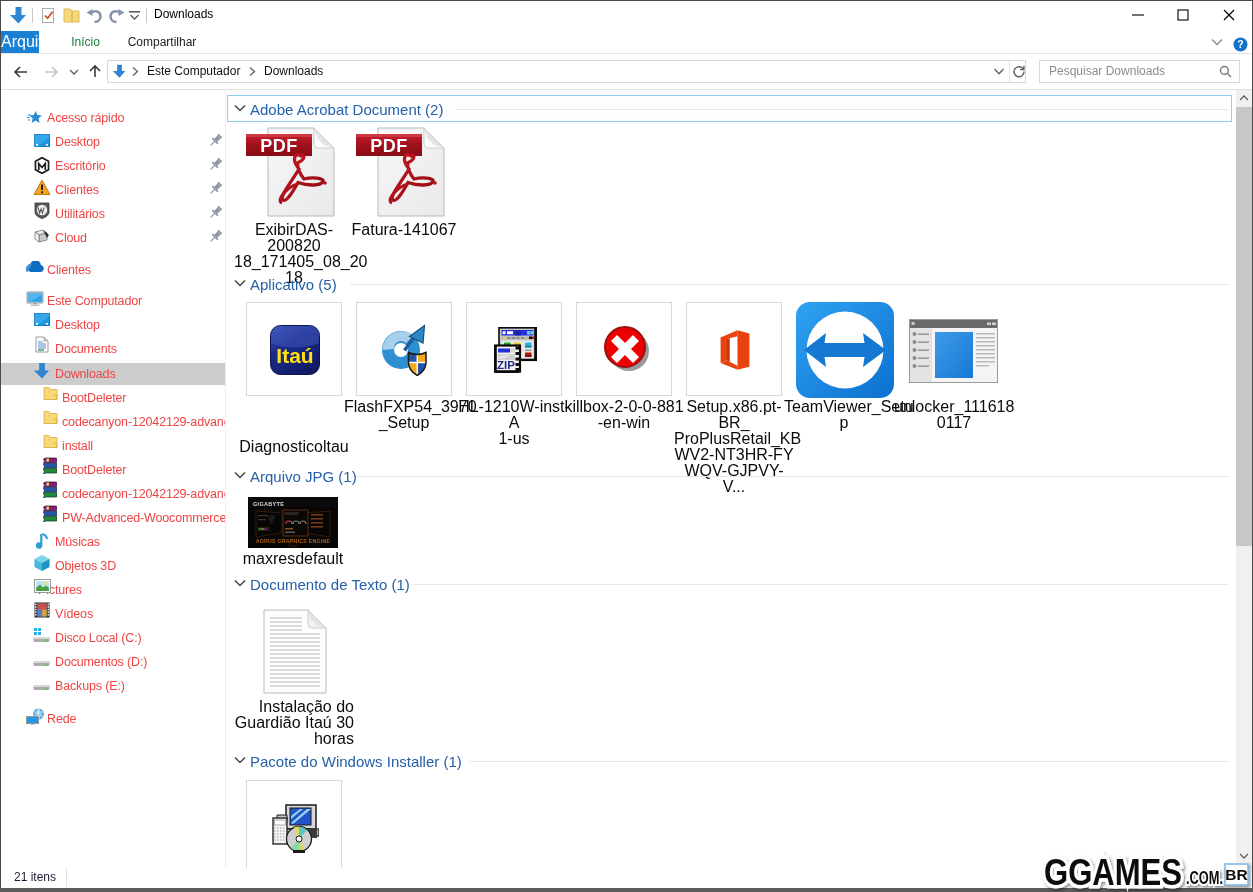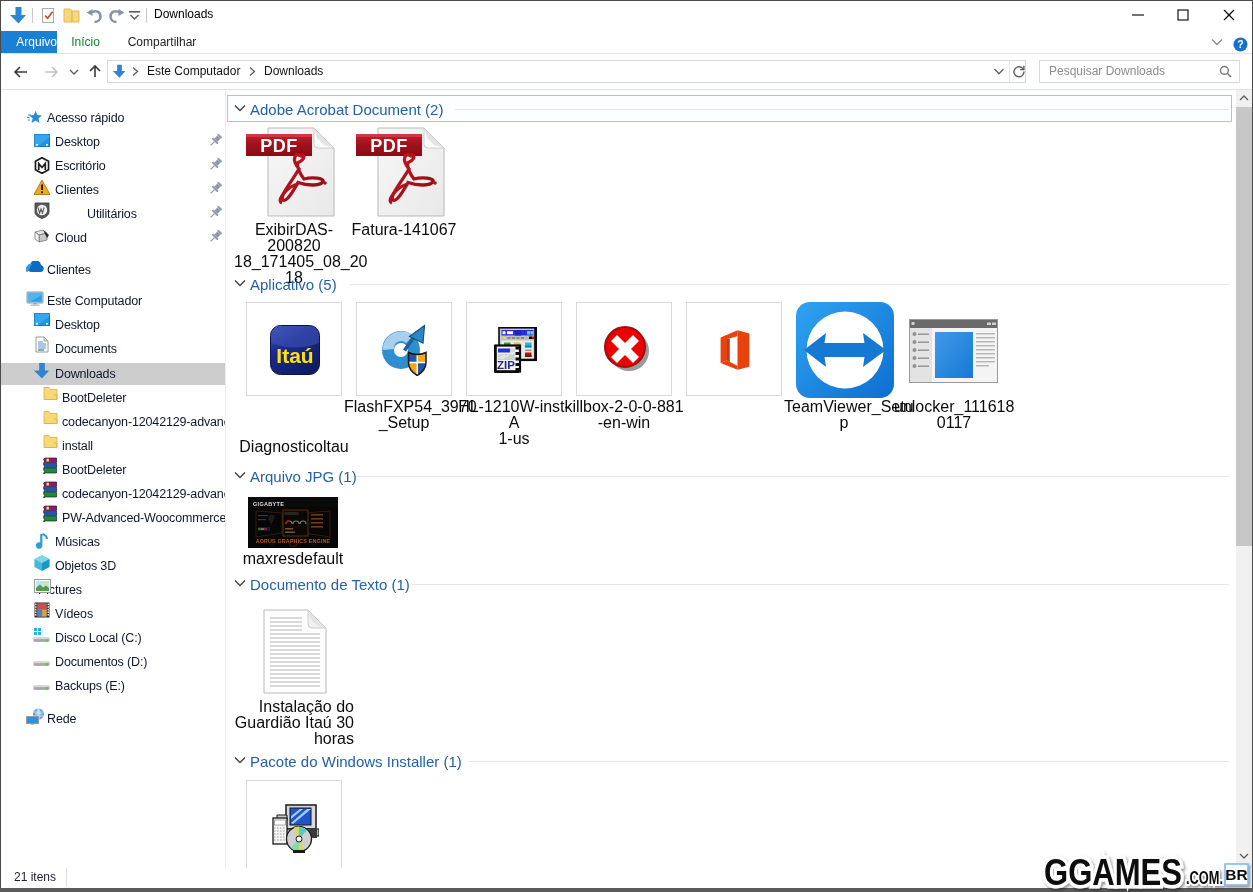--- a/index.html
+++ b/index.html
@@ -1,20 +1,20 @@
 <!DOCTYPE html>
 <html><head><meta charset="utf-8">
 <style>
 html,body{margin:0;padding:0;width:1253px;height:892px;overflow:hidden;background:#fff;
 font-family:"Liberation Sans",sans-serif;-webkit-font-smoothing:antialiased;}
 .abs{position:absolute;}
 #win{position:absolute;left:0;top:0;width:1253px;height:892px;background:#fff;}
 .border{position:absolute;background:#4a4a4a;}
 .lbl{position:absolute;font-size:16px;line-height:16px;text-align:center;color:#0b0b0b;width:120px;}
-.srow{position:absolute;height:24px;font-size:12.5px;letter-spacing:-0.15px;color:#0f172a;line-height:24px;white-space:nowrap;}
+.srow{position:absolute;height:24px;font-size:12.5px;letter-spacing:-0.15px;color:#ef4444;line-height:24px;white-space:nowrap;}
 .gh{position:absolute;font-size:15px;color:#2660a8;white-space:nowrap;}
 .ghline{position:absolute;height:1px;background:#e7e7e7;}
 .frame{position:absolute;width:96px;height:94px;background:#fff;border:1px solid #d9d9d9;box-sizing:border-box;}
 </style></head>
 <body>
 <div id="win">
 
 <div class="border" style="left:0;top:0;width:1253px;height:1px;"></div>
 <div class="border" style="left:0;top:0;width:1px;height:892px;"></div>
 <div class="border" style="left:1252px;top:0;width:1px;height:892px;"></div>
@@ -45,21 +45,21 @@
 </svg>
 <div class="abs" style="left:146px;top:8px;width:1px;height:15px;background:#c9c9c9"></div>
 <div class="abs" style="left:154px;top:7px;font-size:12px;color:#000;">Downloads</div>
 
 <svg class="abs" style="left:1128px;top:0" width="120" height="30" viewBox="0 0 120 30">
  <path d="M4 15 h12" stroke="#000" stroke-width="1.1"></path>
  <rect x="50" y="10" width="10" height="10" fill="none" stroke="#000" stroke-width="1.1"></rect>
  <path d="M96 10 l10 10 M106 10 l-10 10" stroke="#000" stroke-width="1.2"></path>
 </svg>
 
-<div class="abs" style="left:1px;top:31px;width:56px;height:22px;background:#1a80d4;color:#fff;font-size:12px;text-align:right;line-height:22px;">Arquivo</div>
+<div class="abs" style="left:1px;top:31px;width:38px;height:22px;background:#1a80d4;color:#fff;font-size:16px;text-align:left;line-height:22px;">Arquivo</div>
 <div class="abs" style="left:62px;top:31px;width:47px;height:22px;color:#15803d;font-size:12px;text-align:center;line-height:22px;">Início</div>
 <div class="abs" style="left:116px;top:31px;width:92px;height:22px;color:#222;font-size:12px;text-align:center;line-height:22px;">Compartilhar</div>
 <div class="abs" style="left:213px;top:47px;width:49px;height:22px;color:#222;font-size:12px;text-align:center;line-height:22px;">Exibir</div>
 <svg class="abs" style="left:1211px;top:38px" width="12" height="8" viewBox="0 0 12 8">
  <path d="M1 1.5 L6 6.5 L11 1.5" stroke="#8a8a8a" stroke-width="1.4" fill="none"></path>
 </svg>
 <svg class="abs" style="left:1233px;top:37px" width="15" height="15" viewBox="0 0 15 15">
  <circle cx="7.5" cy="7.5" r="7" fill="#1273c8"></circle>
  <text x="7.5" y="11.2" font-size="10.5" font-weight="bold" fill="#fff" text-anchor="middle" font-family="Liberation Sans">?</text>
 </svg>
@@ -113,21 +113,21 @@
 </svg>
 <div class="abs" style="left:225px;top:90px;width:1px;height:778px;background:#ededed"></div>
 
 <div id="sb" class="abs" style="left:1px;top:91px;width:224px;height:777px;background:#fff;overflow:hidden;">
 <div class="abs" style="left:0px;top:272px;width:224px;height:22px;background:#cccccc;"></div>
 
 <div class="srow" style="left:46px;top:15px;">Acesso rápido</div>
 <div class="srow" style="left:54px;top:39px;">Desktop</div>
 <div class="srow" style="left:54px;top:63px;">Escritório</div>
 <div class="srow" style="left:54px;top:87px;">Clientes</div>
-<div class="srow" style="left:54px;top:111px;margin-left:32px;">Utilitários</div>
+<div class="srow" style="left:54px;top:111px;">Utilitários</div>
 <div class="srow" style="left:54px;top:135px;">Cloud</div>
 <div class="srow" style="left:46px;top:167px;">Clientes</div>
 <div class="srow" style="left:46px;top:198px;">Este Computador</div>
 <div class="srow" style="left:54px;top:222px;">Desktop</div>
 <div class="srow" style="left:54px;top:246px;">Documents</div>
 <div class="srow" style="left:54px;top:271px;">Downloads</div>
 <div class="srow" style="left:61px;top:295px;">BootDeleter</div>
 <div class="srow" style="left:61px;top:319px;">codecanyon-12042129-advanc</div>
 <div class="srow" style="left:61px;top:343px;">install</div>
 <div class="srow" style="left:61px;top:367px;">BootDeleter</div>
@@ -547,20 +547,21 @@
           <rect x="67" y="34" width="19" height="1.5"></rect>
           <rect x="67" y="38" width="19" height="1.5"></rect>
           <rect x="67" y="42" width="19" height="1.5"></rect>
           <rect x="67" y="46" width="13" height="1.5"></rect>
         </g>
 </svg>
 <div class="lbl" style="left:8px;top:301px;margin-top:48px;">Diagnosticoltau</div>
 <div class="lbl" style="left:118px;top:309px;">FlashFXP54_3970<br>_Setup</div>
 <div class="lbl" style="left:228px;top:309px;">HL-1210W-inst-A<br>1-us</div>
 <div class="lbl" style="left:338px;top:309px;">killbox-2-0-0-881<br>-en-win</div>
+<div class="lbl" style="left:448px;top:309px;">Setup.x86.pt-BR_<br>ProPlusRetail_KB<br>WV2-NT3HR-FY<br>WQV-GJPVY-V...</div>
 <div class="lbl" style="left:558px;top:309px;">TeamViewer_Setu<br>p</div>
 <div class="lbl" style="left:668px;top:309px;">unlocker_111618<br>0117</div>
 
 <svg class="abs" style="left:8px;top:381px" width="12" height="9" viewBox="0 0 12 9">
         <path d="M1 1.5 L6 6.5 L11 1.5" stroke="#454545" stroke-width="1.5" fill="none"></path>
       </svg>
 <div class="gh" style="left:24px;top:378px;">Arquivo JPG (1)</div>
 <div class="ghline" style="left:130px;top:386px;width:873px;"></div>
 
 <svg class="abs" style="left:22px;top:407px" width="90" height="51" viewBox="0 0 90 51">

